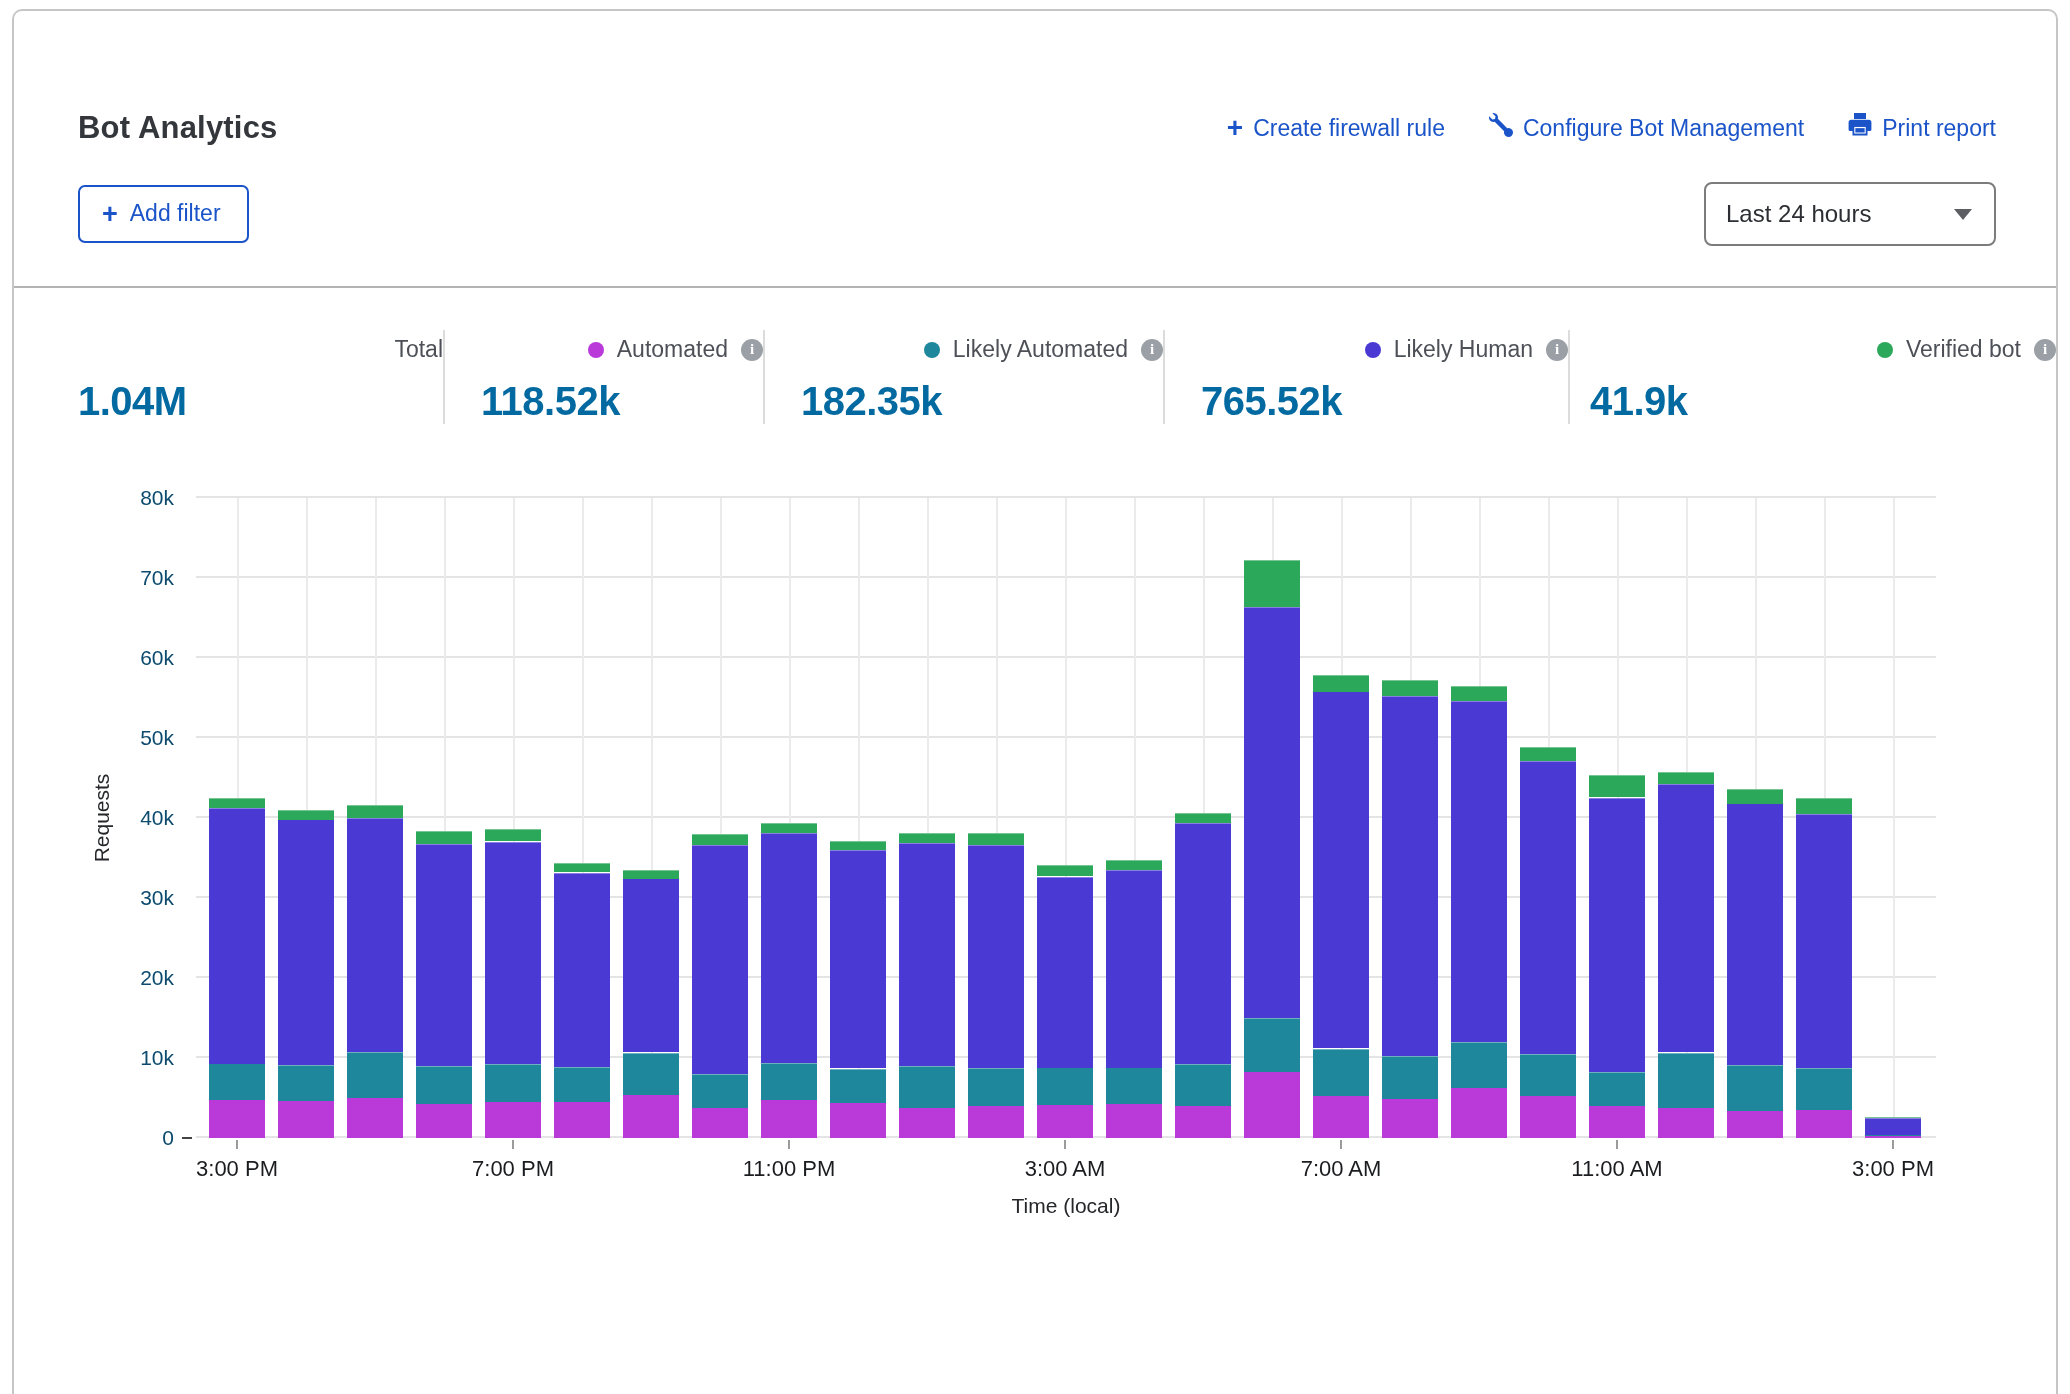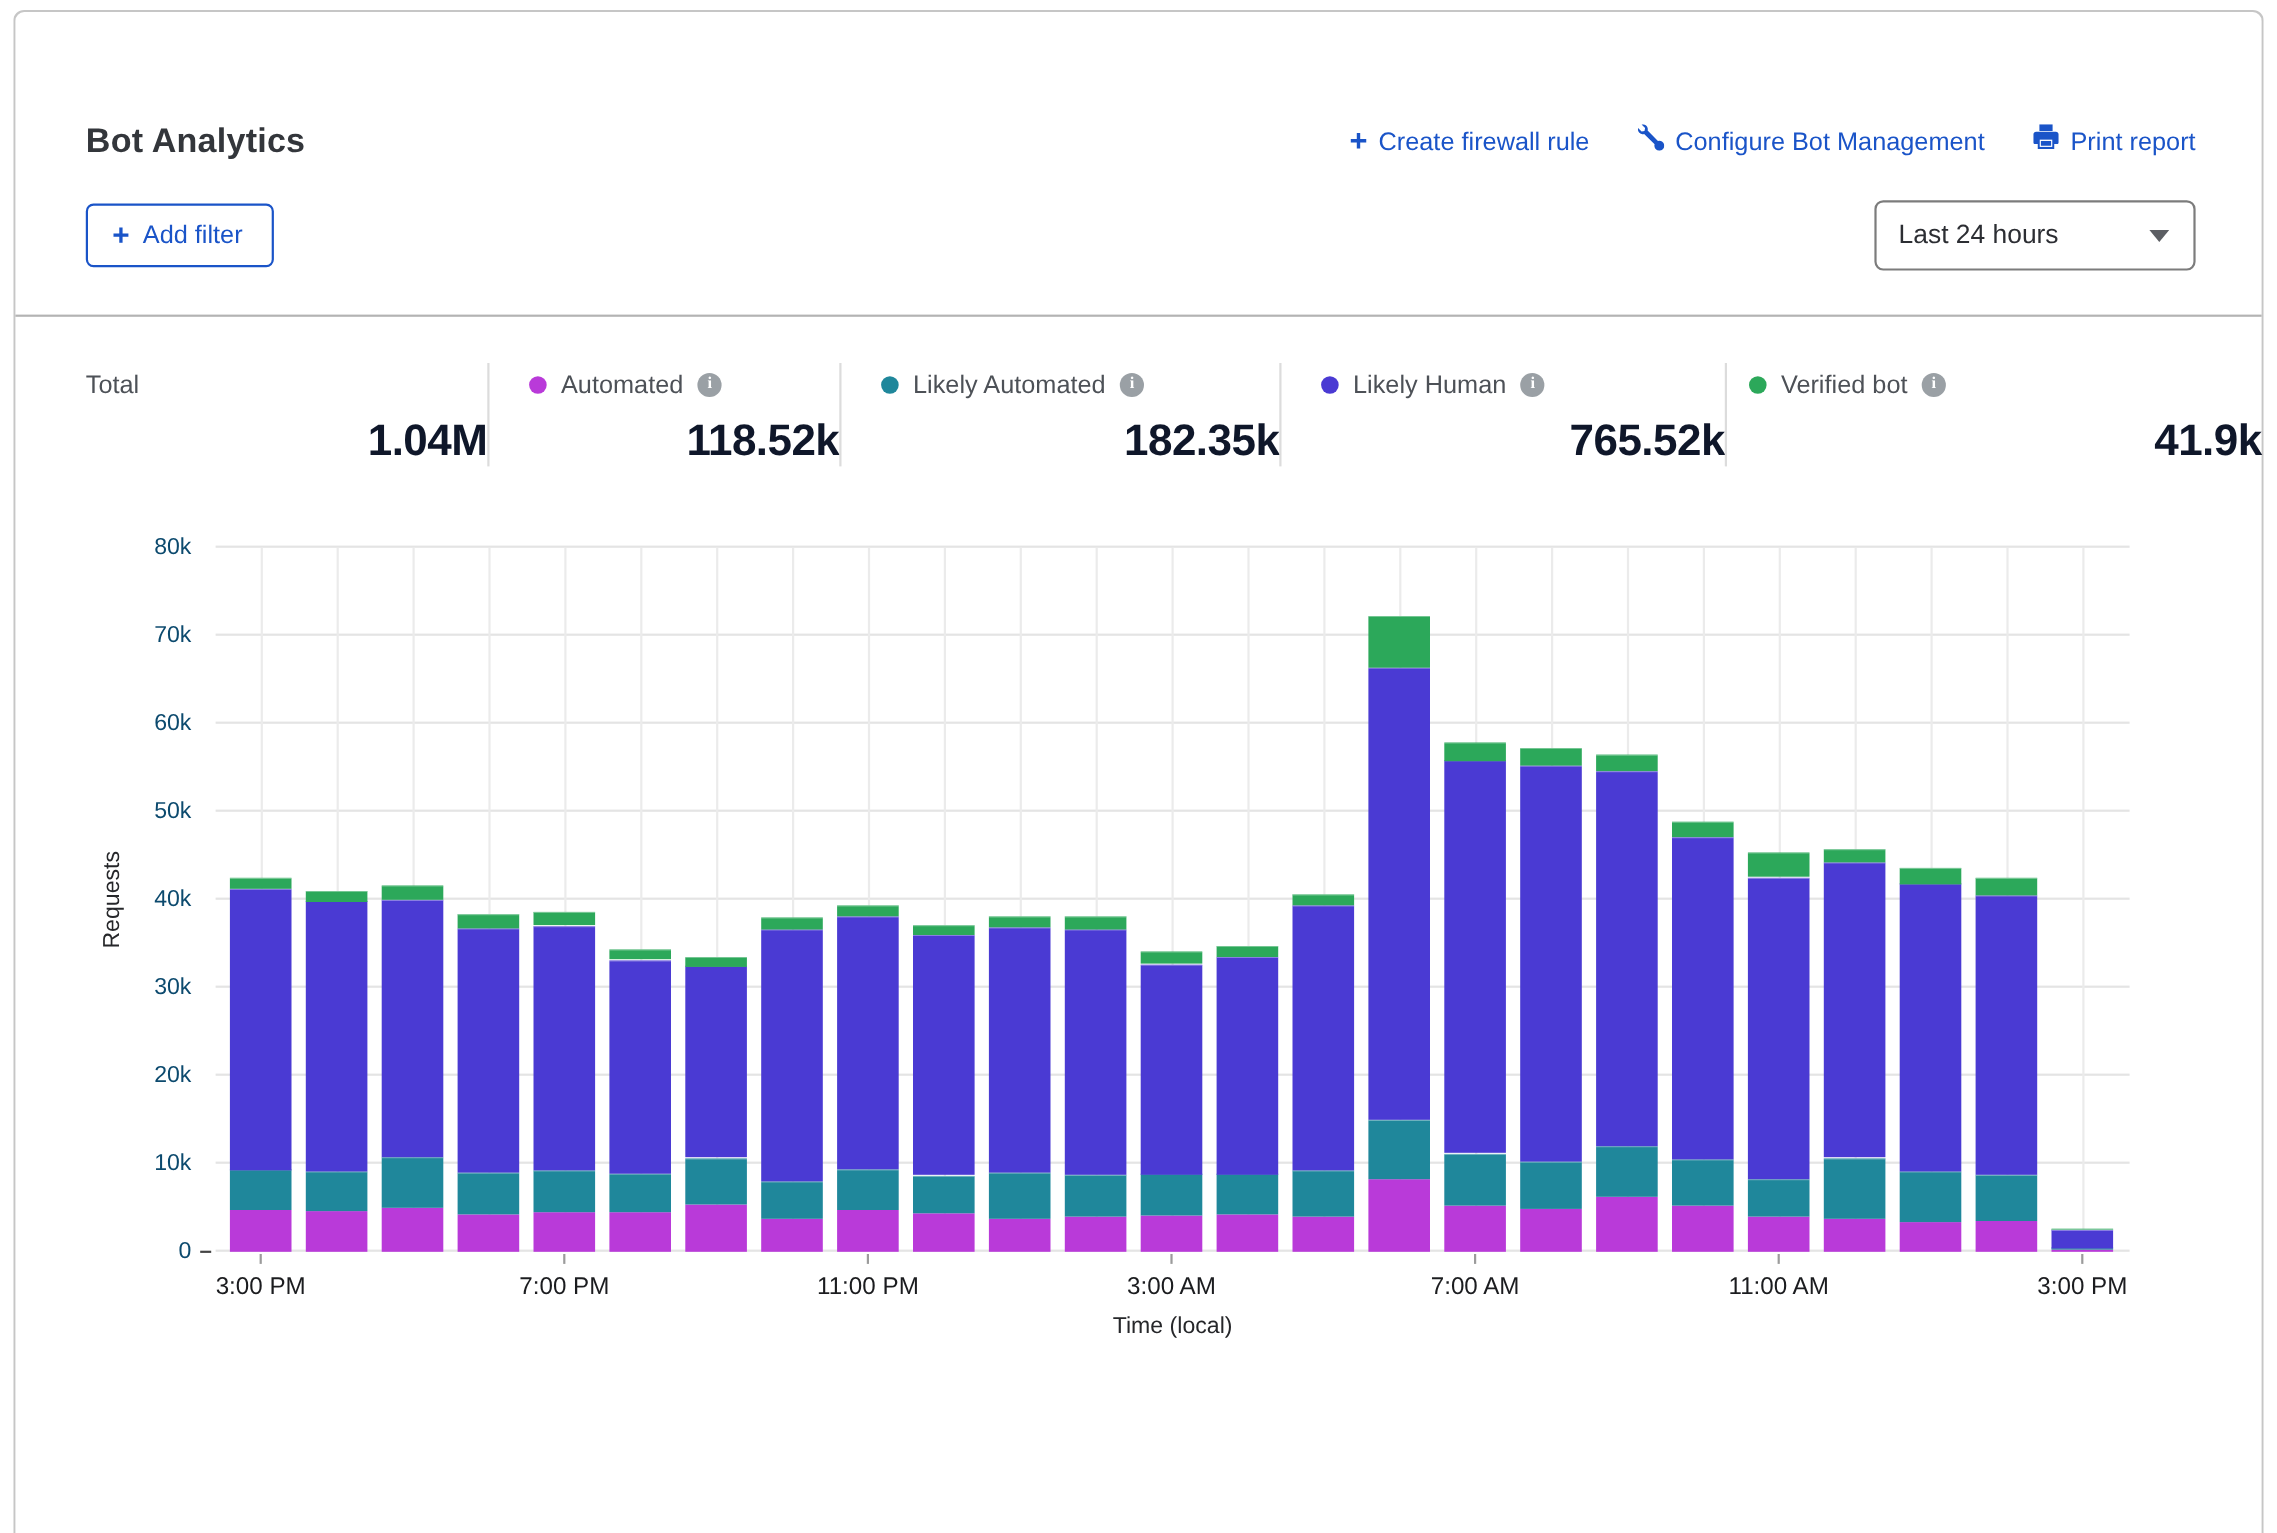--- a/index.html
+++ b/index.html
@@ -41,26 +41,26 @@
 
   
   .stats-row { display:flex; margin-top:42px; }
   .stat-col { padding-top:6px; }
   .stat-col.c0 { width:429px; padding-left:64px; }
   .stat-col.c1 { width:320px; padding-left:36px; }
   .stat-col.c2 { width:400px; padding-left:36px; }
   .stat-col.c3 { width:405px; padding-left:36px; }
   .stat-col.c4 { flex:1; padding-left:20px; }
   .stat-col + .stat-col { border-left:2px solid #dcdcdc; }
-  .stat-label-row { display:flex; align-items:center; gap:13px; font-size:23px; color:#4d5157; }
+  .stat-label-row { display:flex; align-items:center; gap:13px; font-size:23px; color:#4d5157;justify-content:flex-end; }
   .legend-dot { width:16px; height:16px; border-radius:50%; flex:none; }
   .info-icon { width:22px; height:22px; border-radius:50%; background:#9aa0a5; color:#fff;
                font-size:15px; font-weight:700; display:inline-flex; align-items:center;
                justify-content:center; font-family:"Liberation Serif", serif; }
-  .stat-value { font-size:40px; font-weight:700; color:#0f172a; margin-top:16px; letter-spacing:-.5px;text-align:right; }
+  .stat-value { font-size:40px; font-weight:700; color:#0369a1; margin-top:16px; letter-spacing:-.5px; }
 
   
   .chart-wrap { position:relative; margin-top:26px; height:768px; }
   .plot-area { position:absolute; left:182px; top:48px; width:1740px; height:640px; }
   .hgrid { position:absolute; left:0; width:100%; height:0; border-top:2px solid #e4e4e4; }
   .vgrid { position:absolute; top:0; height:100%; width:0; border-left:2px solid #ebebeb; }
   .bar { position:absolute; bottom:0; width:56px; }
   .bar-seg { position:absolute; left:0; width:100%; }
   .bar-seg + .bar-seg { box-shadow: inset 0 1px 0 rgba(255,255,255,.35); }
   .y-tick-label { position:absolute; width:160px; text-align:right; font-size:21px; color:#0c4a6e; }

